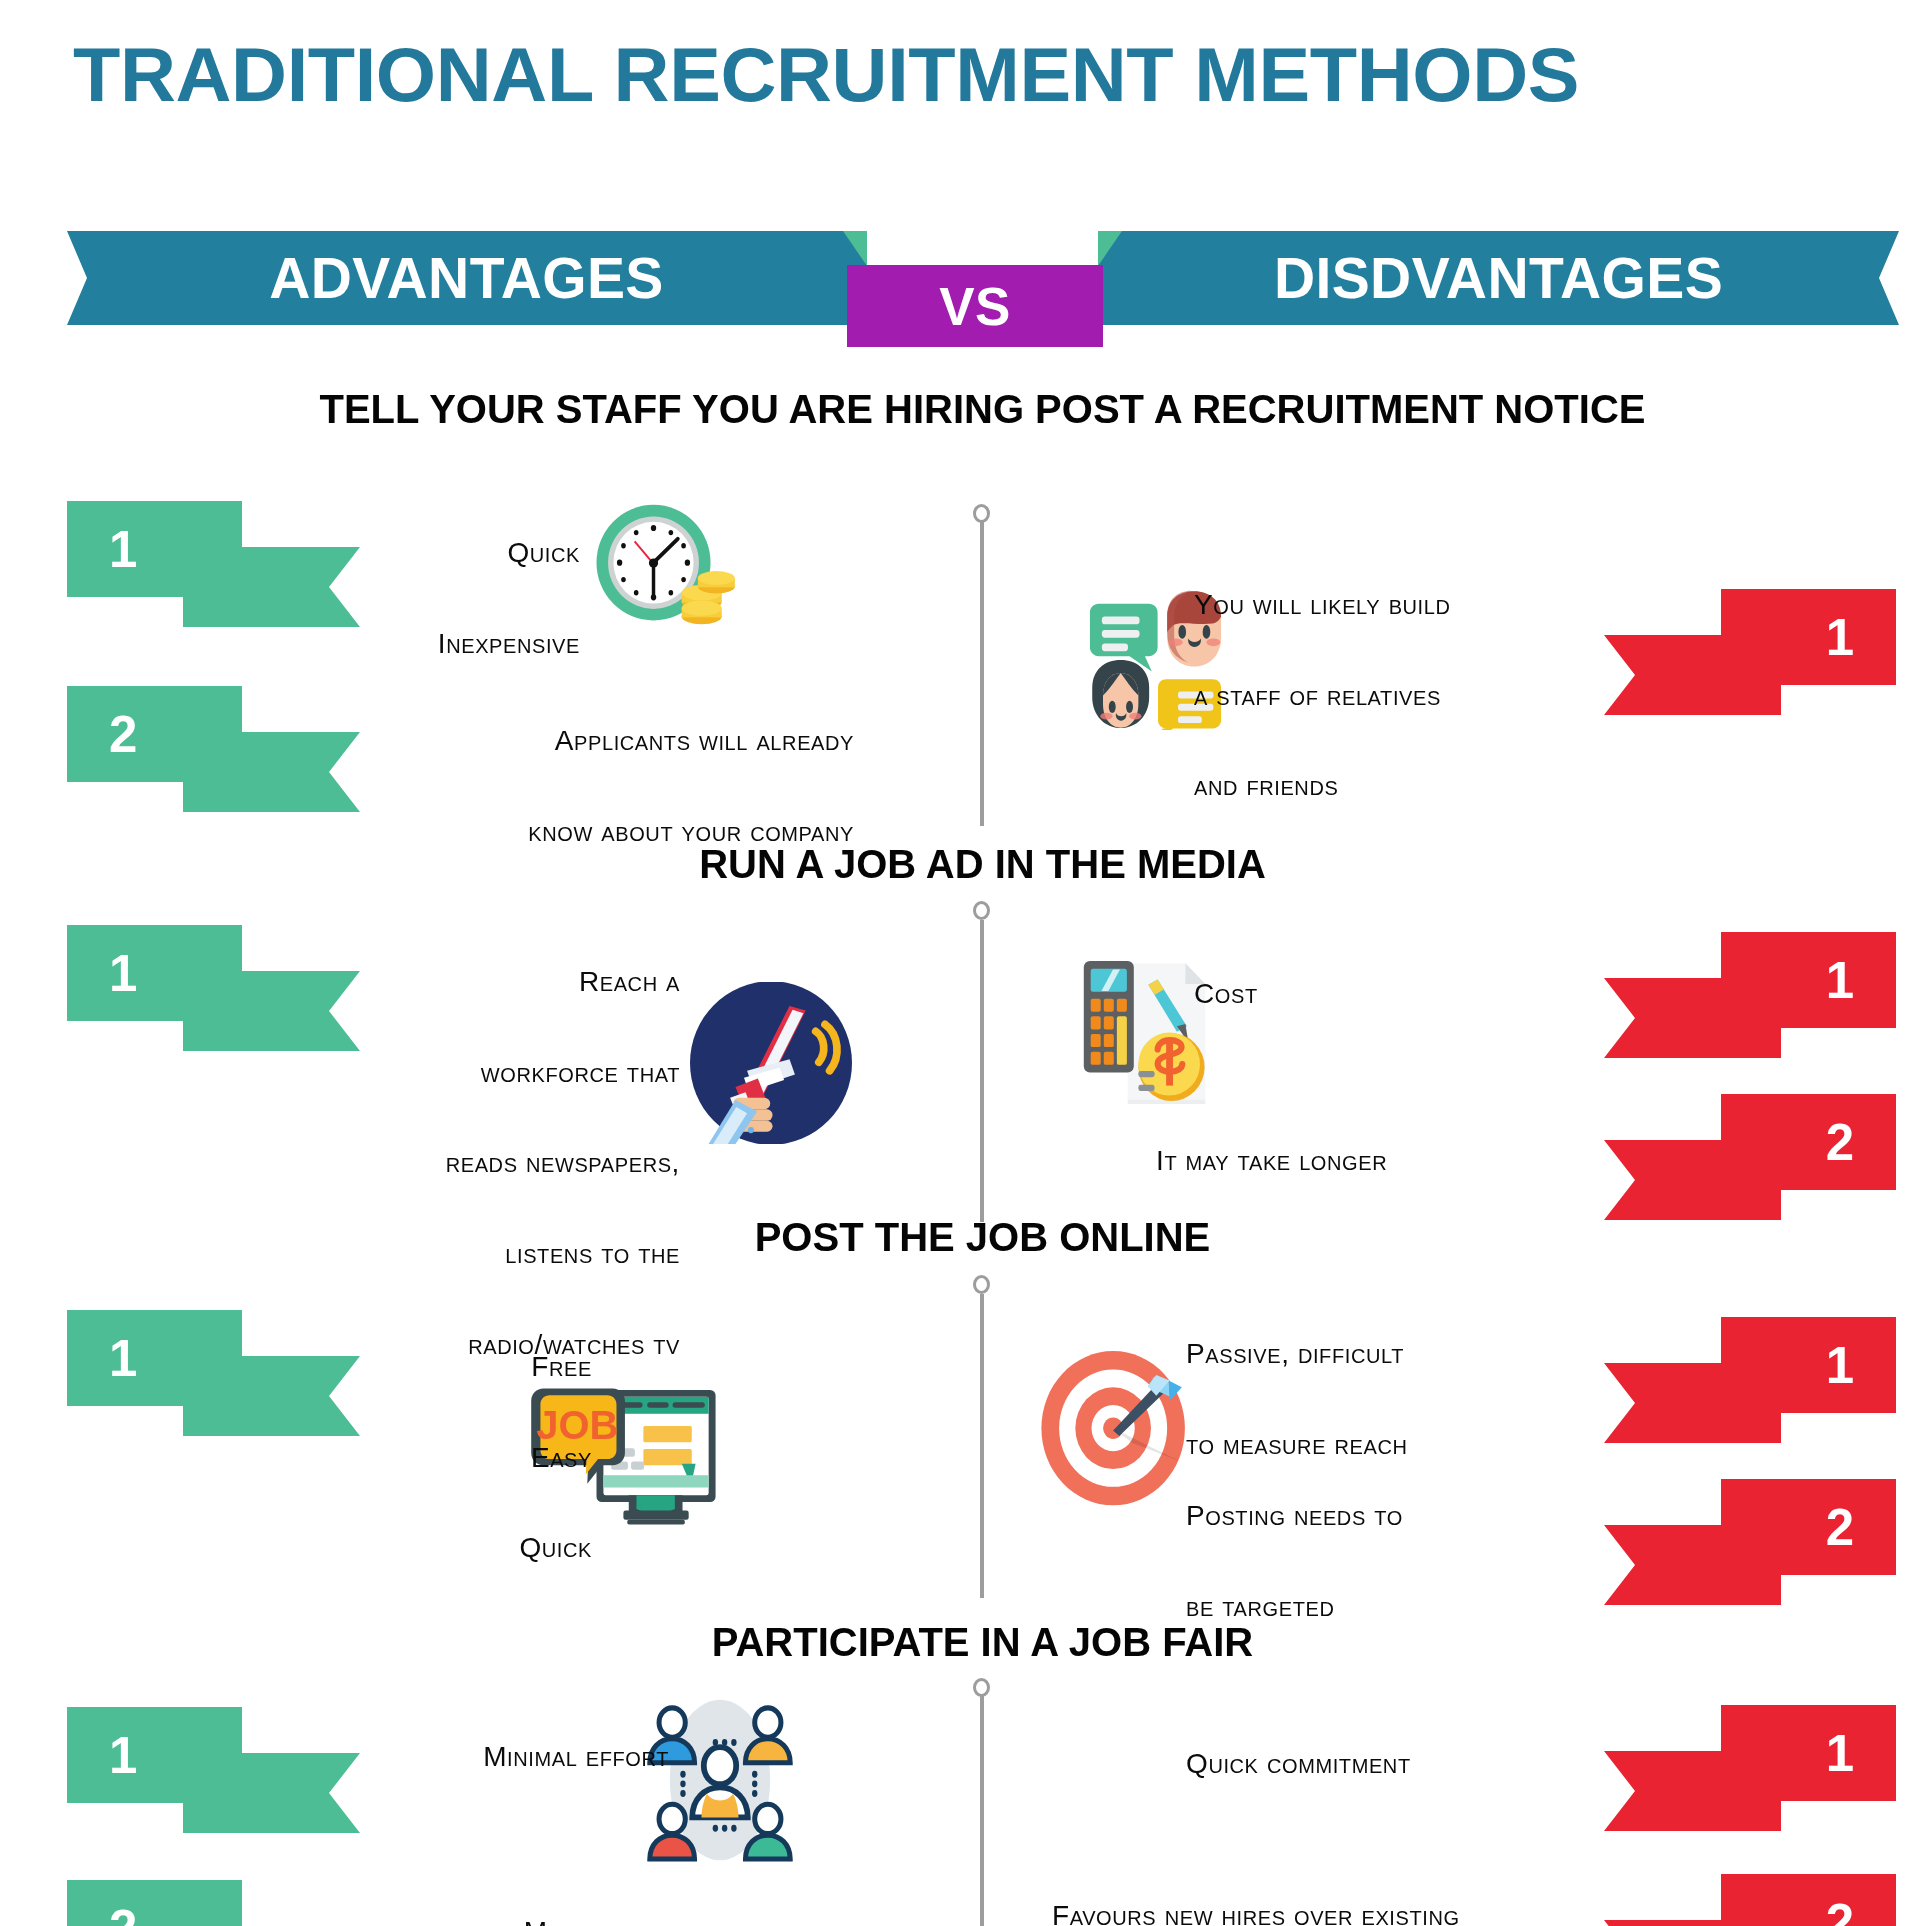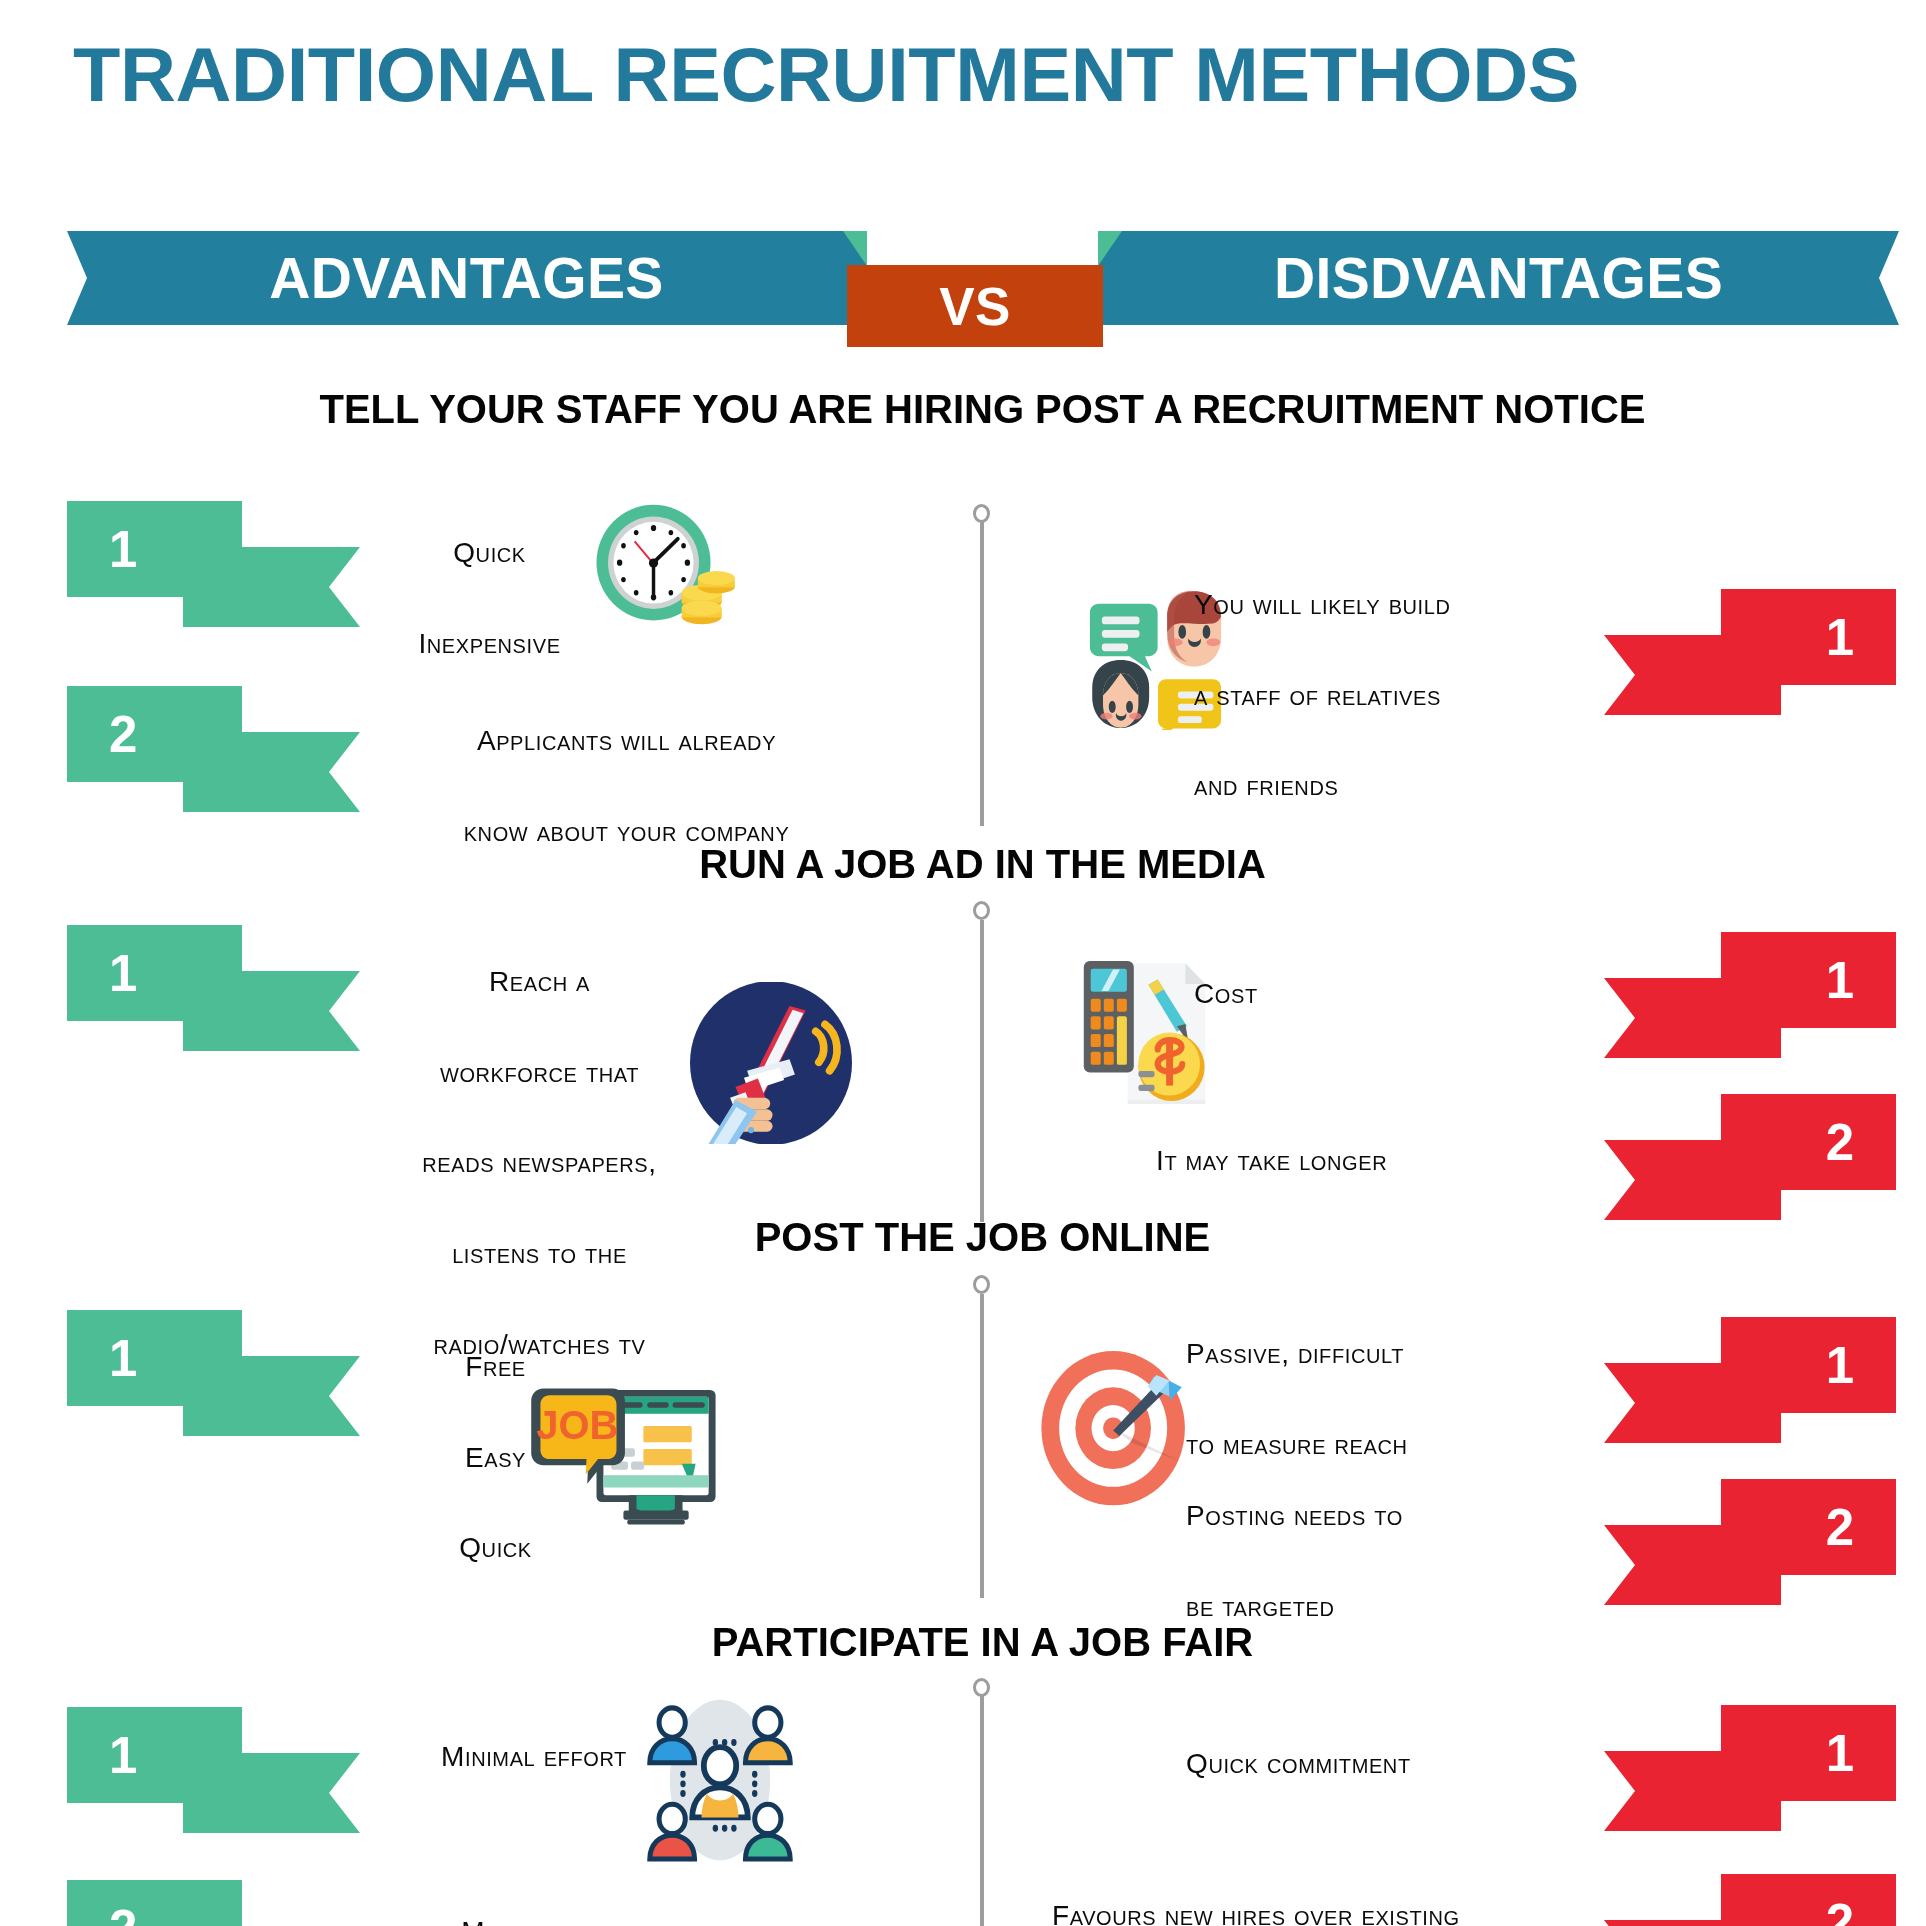--- a/index.html
+++ b/index.html
@@ -47,21 +47,21 @@
   }
   #label-adv{left:67px;width:799px;}
   #label-dis{left:1098px;width:801px;}
 
   .fold{position:absolute;top:0;width:24px;height:35px;}
   .fold.l{left:843px;clip-path:polygon(0 0,100% 0,100% 100%);background:#4cbd95;}
   .fold.r{left:1098px;clip-path:polygon(0 0,100% 0,0 100%);background:#4cbd95;}
 
   #vs-box{
     position:absolute;left:847px;top:34px;width:256px;height:82px;
-    background:#c2410c;
+    background:#a21caf;
     display:flex;align-items:center;justify-content:center;
   }
   #vs-text{
     color:#ffffff;
     font-family:"Liberation Sans Narrow","Liberation Sans",sans-serif;
     font-weight:bold;font-size:53px;letter-spacing:0.4px;
   }
 
   
   .sec-head{
@@ -127,21 +127,21 @@
     position:absolute;
     font-family:"Liberation Sans Narrow","Liberation Sans",sans-serif;
     font-weight:normal;
     font-size:28px;
     line-height:1.62;
     color:#0b0b0b;
     font-variant:small-caps;
     letter-spacing:0.6px;
     white-space:pre-line;
   }
-  .btext.left{text-align:center;}
+  .btext.left{text-align:right;}
   .btext.right{text-align:left;}
 
   
   .iconbox{position:absolute;}
   .iconbox svg{display:block;}
 </style>
 </head>
 <body>
 
 <div id="main-title">TRADITIONAL RECRUITMENT METHODS</div>

